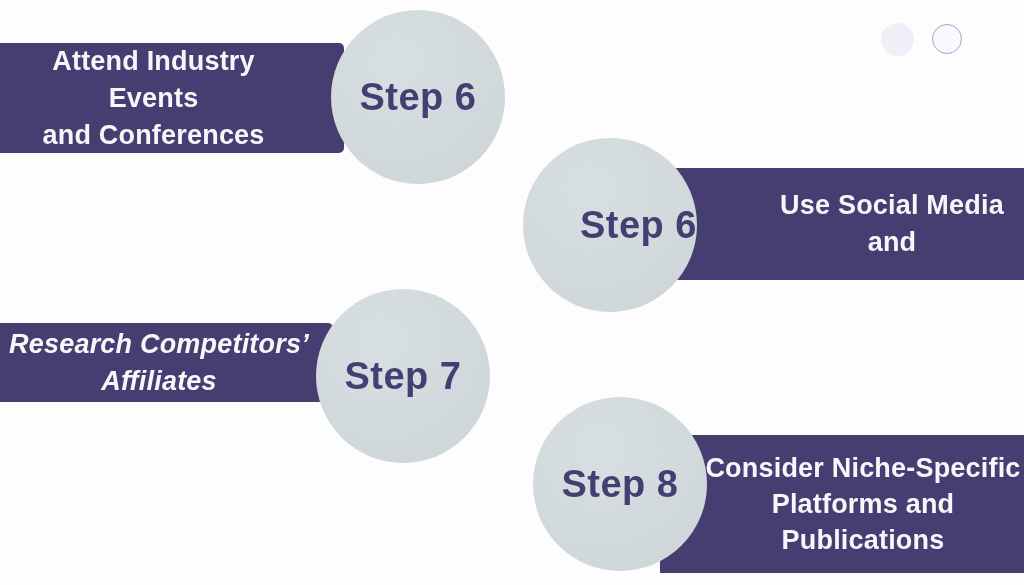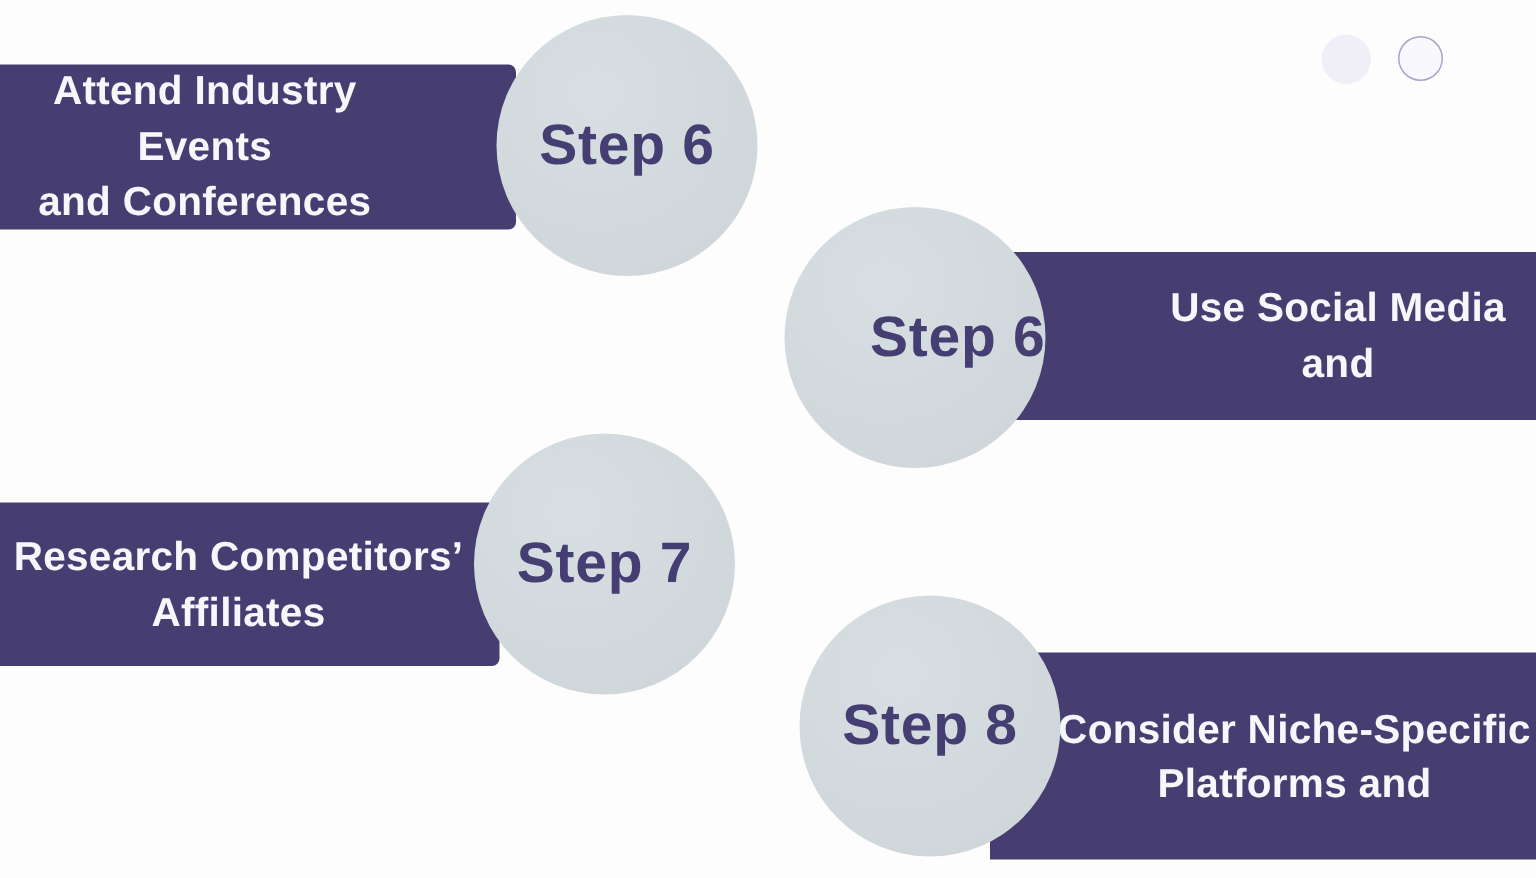--- a/index.html
+++ b/index.html
@@ -46,30 +46,30 @@
   }
   .step-label {
     font-size: 38px;
     font-weight: 600;
     color: #453e72;
     letter-spacing: 0.5px;
   }
 
   
   .s5 .banner { left: 0; top: 43px; width: 344px; height: 110px; border-radius: 0 5px 5px 0; }
-  .s5 .banner-text { left: 0; width: 273px; }
+  .s5 .banner-text { left: 17px; width: 273px; }
   .s5 .circle { left: 331px; top: 10px; }
 
   
   .s6 .banner { left: 648px; top: 168px; width: 376px; height: 112px; }
   .s6 .banner-text { right: 0; width: 264px; }
   .s6 .circle { left: 523px; top: 138px; justify-content: flex-end; }
 
   
-  .s7 .banner { left: 0; top: 335px; width: 333px; height: 109px; border-radius: 0 5px 5px 0; }
+  .s7 .banner { left: 0; top: 323px; width: 333px; height: 79px; border-radius: 0 5px 5px 0; font-style: italic; }
   .s7 .banner-text { left: 0; width: 318px; }
   .s7 .circle { left: 316px; top: 289px; }
 
   
   .s8 .banner { left: 660px; top: 435px; width: 364px; height: 138px; }
   .s8 .banner-text { right: 0; width: 322px; line-height: 36px; }
   .s8 .circle { left: 533px; top: 397px; }
 
   
   .dot { position: absolute; border-radius: 50%; }
@@ -124,20 +124,21 @@
     <div class="circle">
       <span class="step-label">Step 7</span>
     </div>
   </section>
 
   <section class="step s8">
     <div class="banner">
       <div class="banner-text">
         <span class="ln">Consider Niche-Specific</span>
         <span class="ln">Platforms and</span>
+        <span class="ln">Publications</span>
       </div>
     </div>
     <div class="circle">
       <span class="step-label">Step 8</span>
     </div>
   </section>
 
   <div class="dot dot-filled"></div>
   <div class="dot dot-ring"></div>
 

